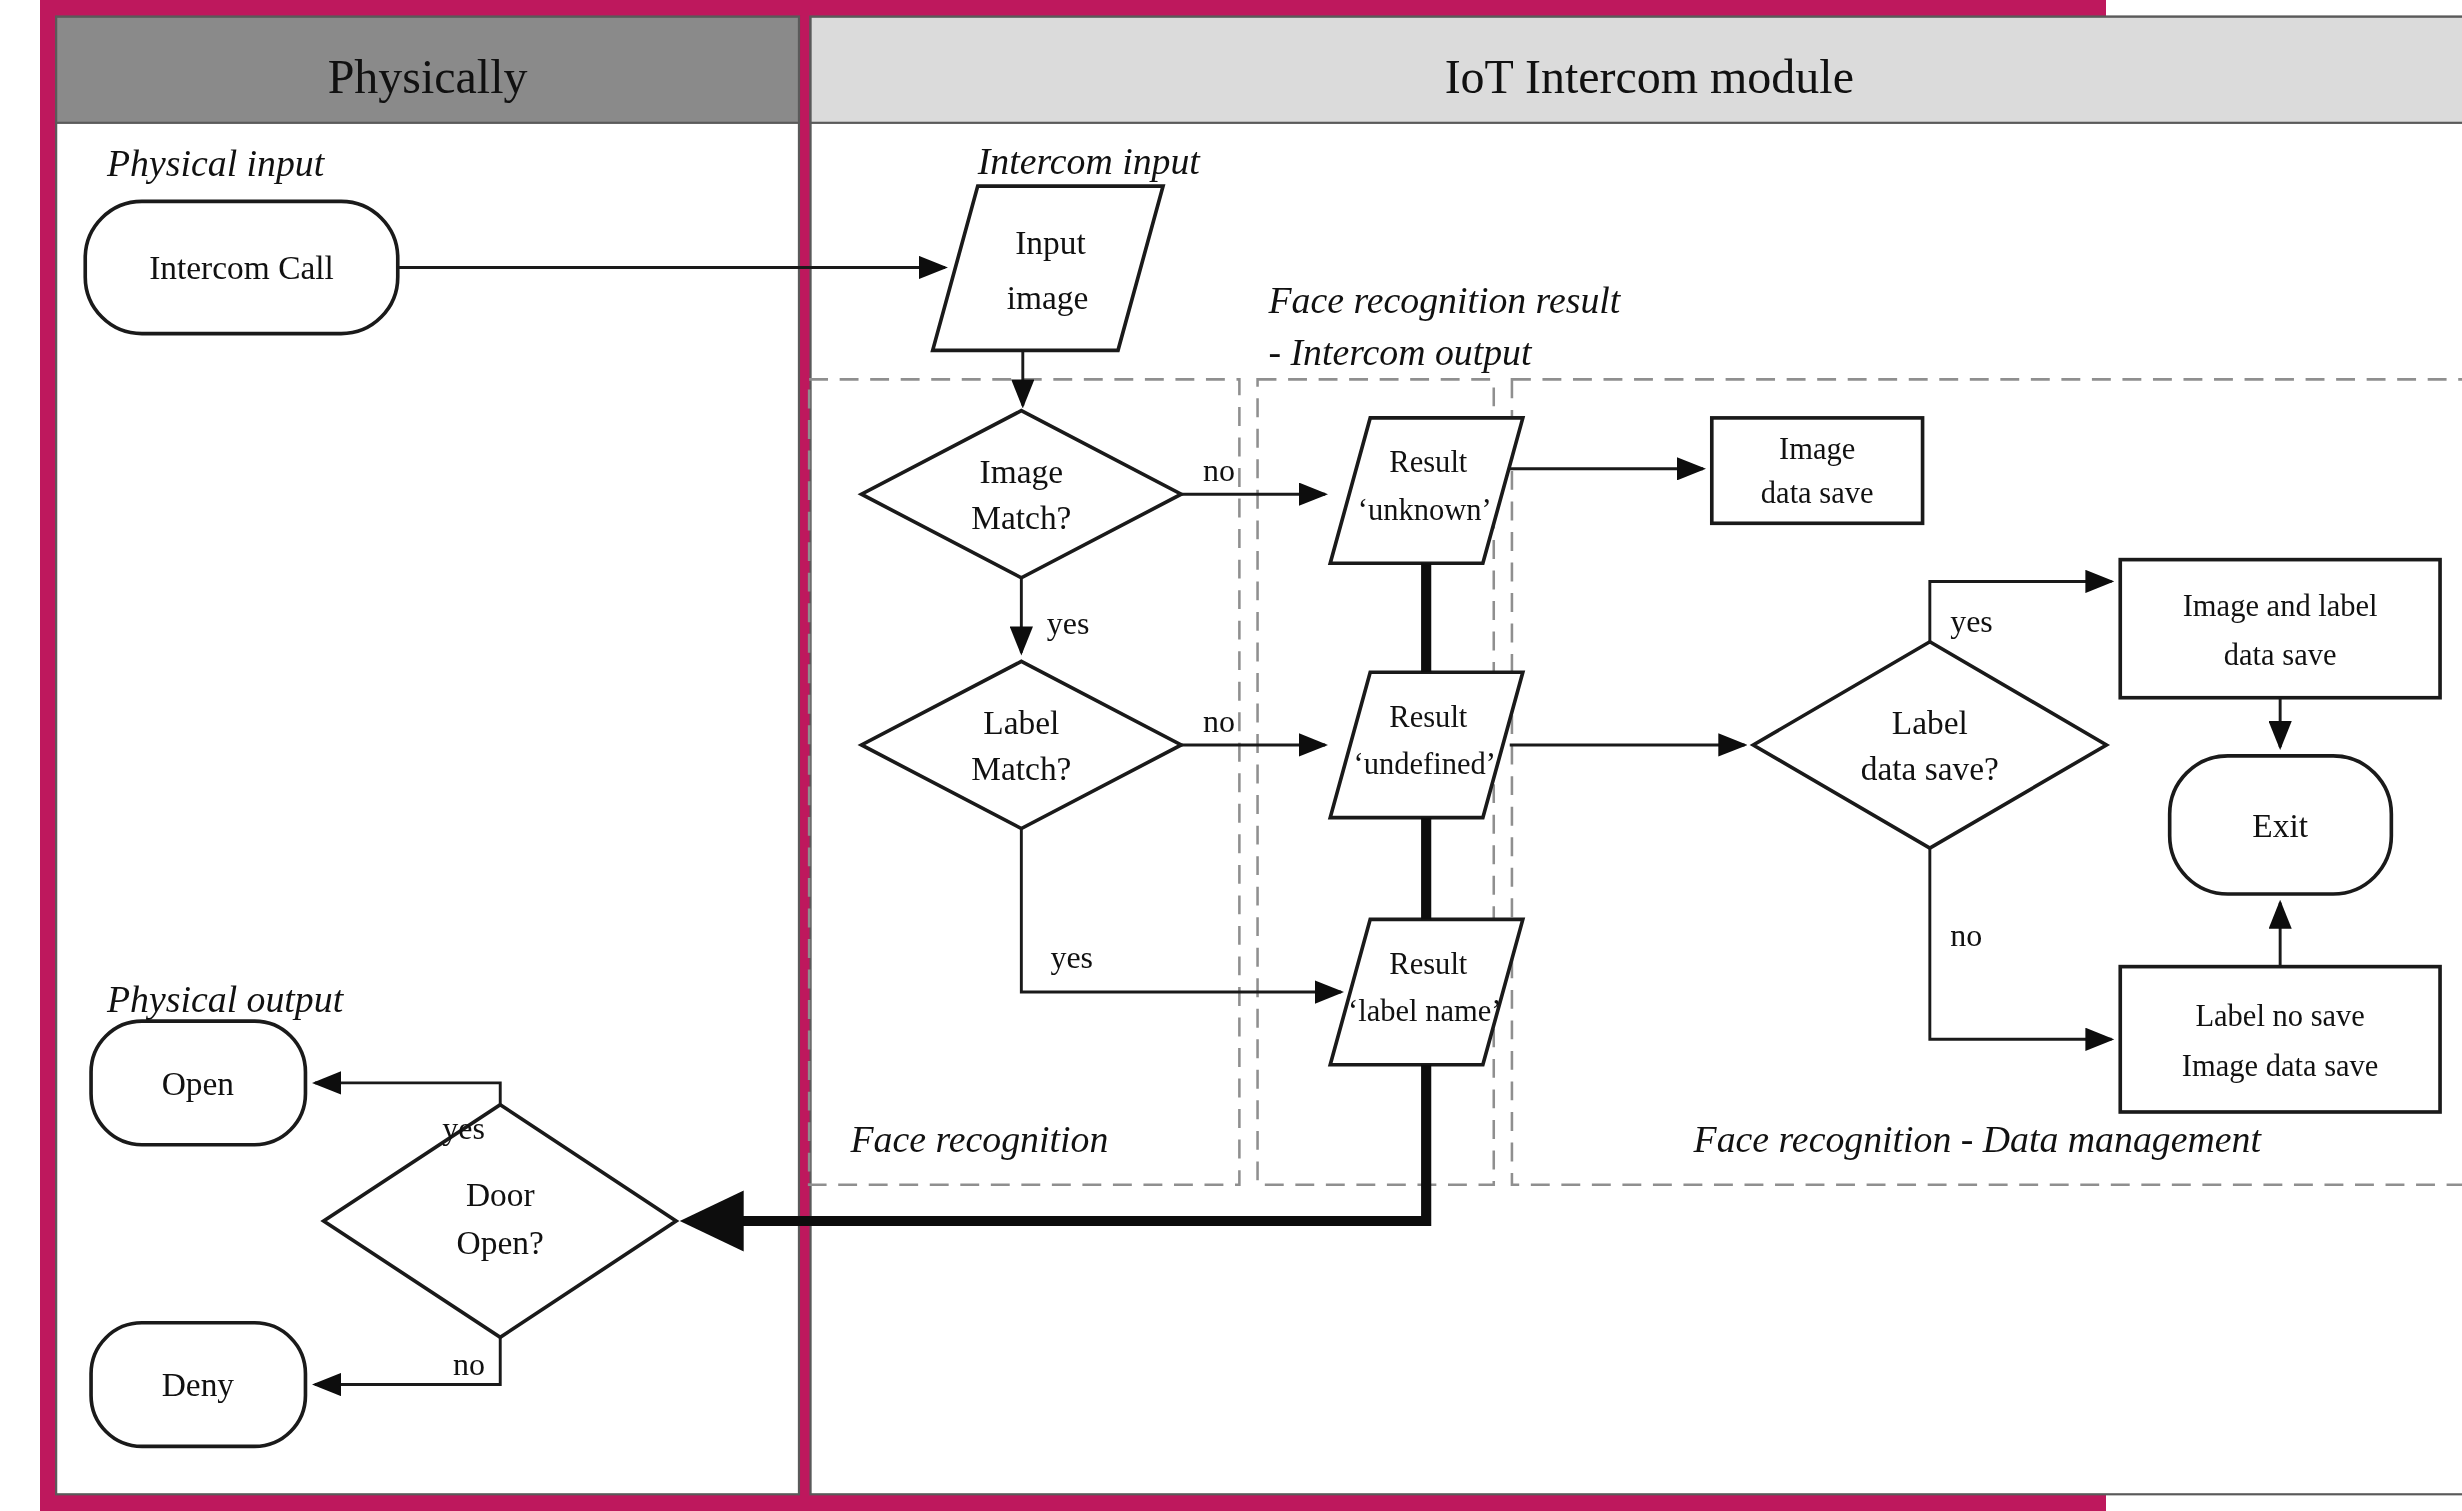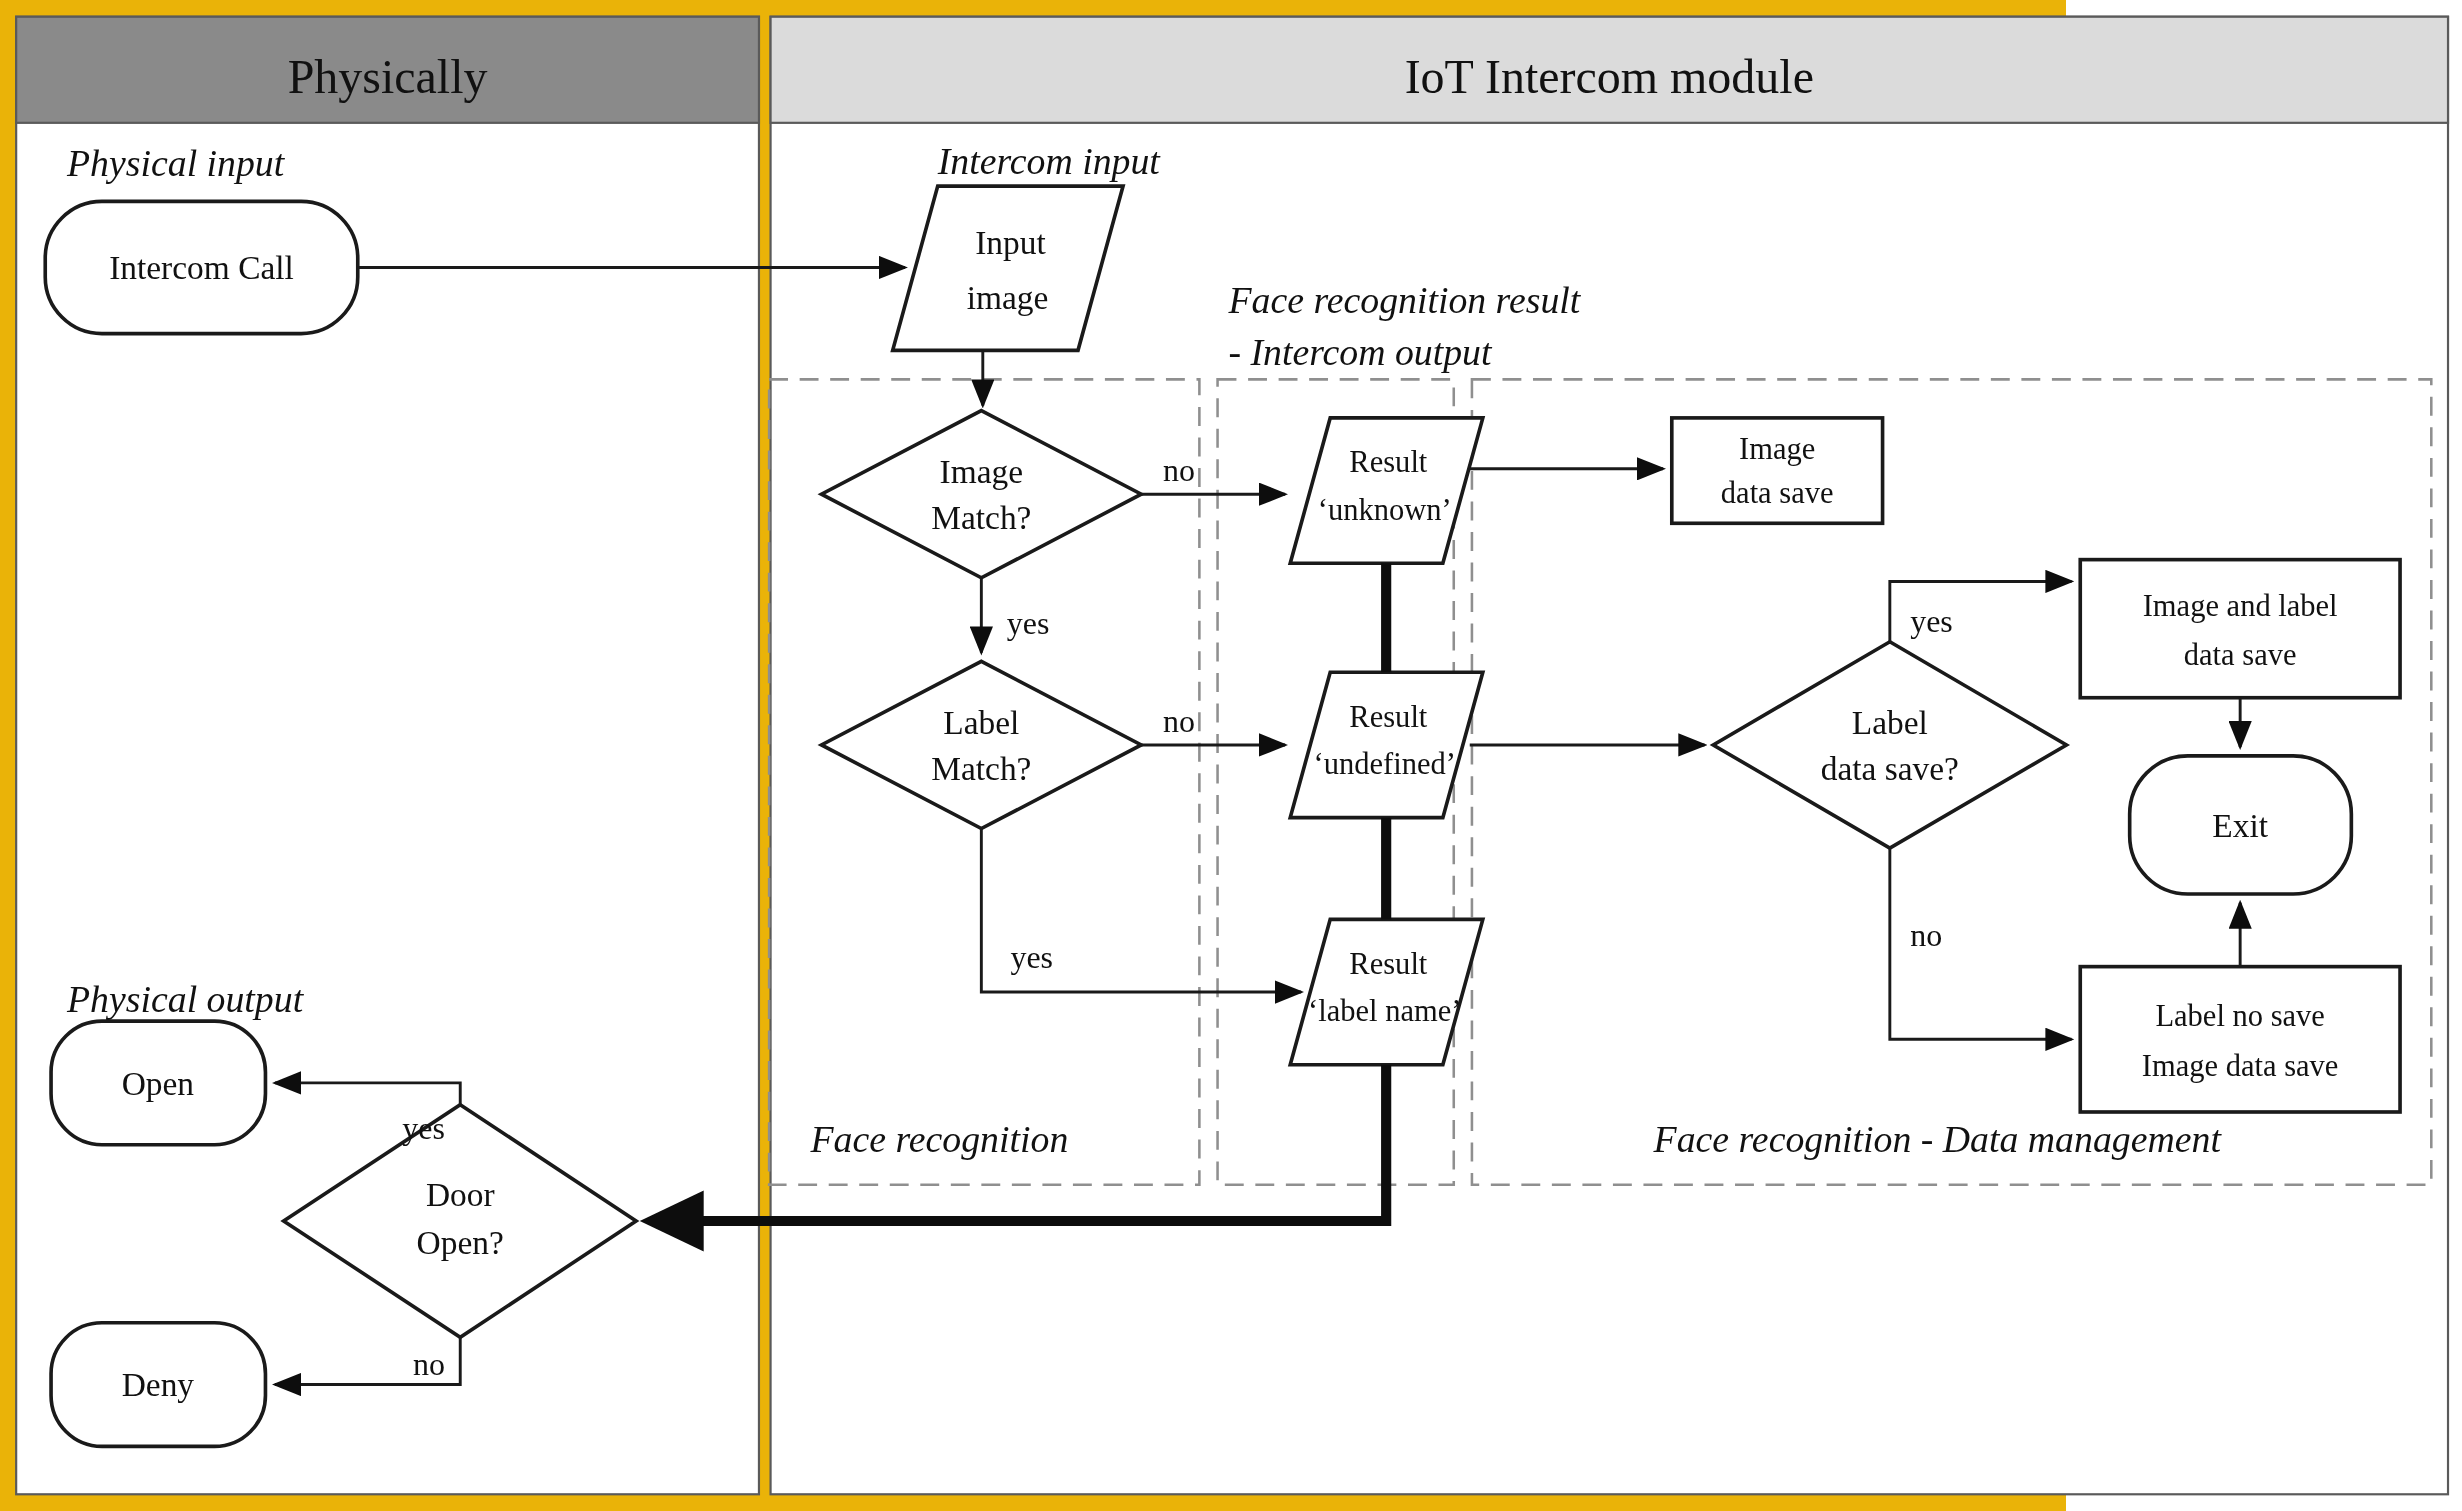--- a/index.html
+++ b/index.html
@@ -1,17 +1,17 @@
 <!DOCTYPE html>
 <html style="font-size:11.6px"><head>
 <meta charset="utf-8">
 <style>
   html,body{margin:0;padding:0;background:#ffffff;}
-  .canvas{position:relative;width:2066px;height:1511px;background:#eab308;
-          font-family:"Liberation Serif","DejaVu Serif",serif;}
+  .canvas{position:relative;width:2066px;height:1511px;background:#be185d;
+          font-family:"Liberation Serif","DejaVu Serif",serif;margin-left:40px;}
   svg{position:absolute;left:0;top:0;}
   text{fill:#111111;}
   .node-label{font-size:46px;}
   .small-label{font-size:42px;}
   .branch-label{font-size:44px;}
   .section-label{font-size:52px;font-style:italic;}
   .header-title{font-size:66px;}
   .shape{fill:#ffffff;stroke:#1a1a1a;stroke-width:5;}
   .thin{fill:none;stroke:#1a1a1a;stroke-width:4;}
   .thick{fill:none;stroke:#0d0d0d;stroke-width:14;}

